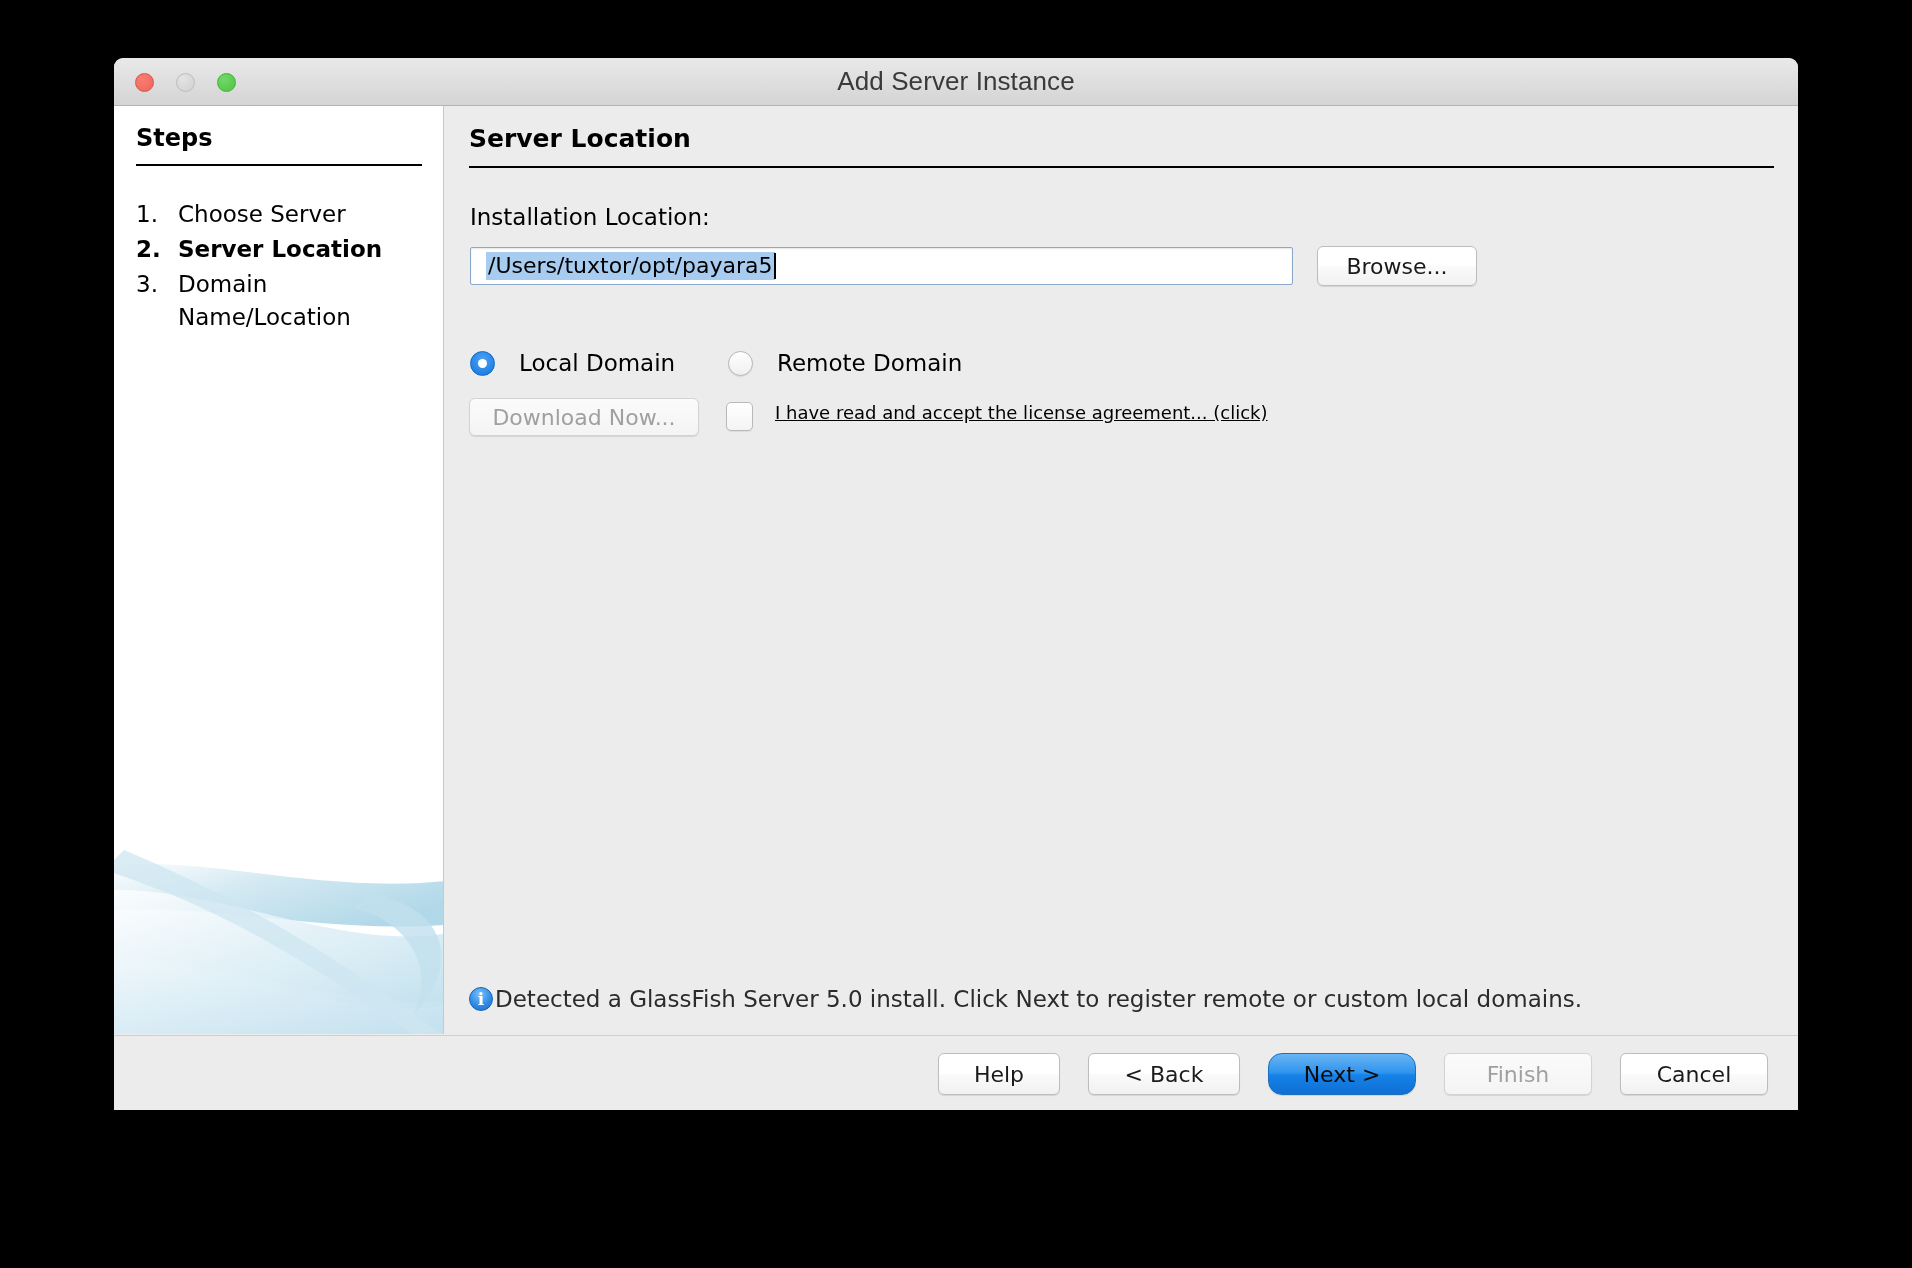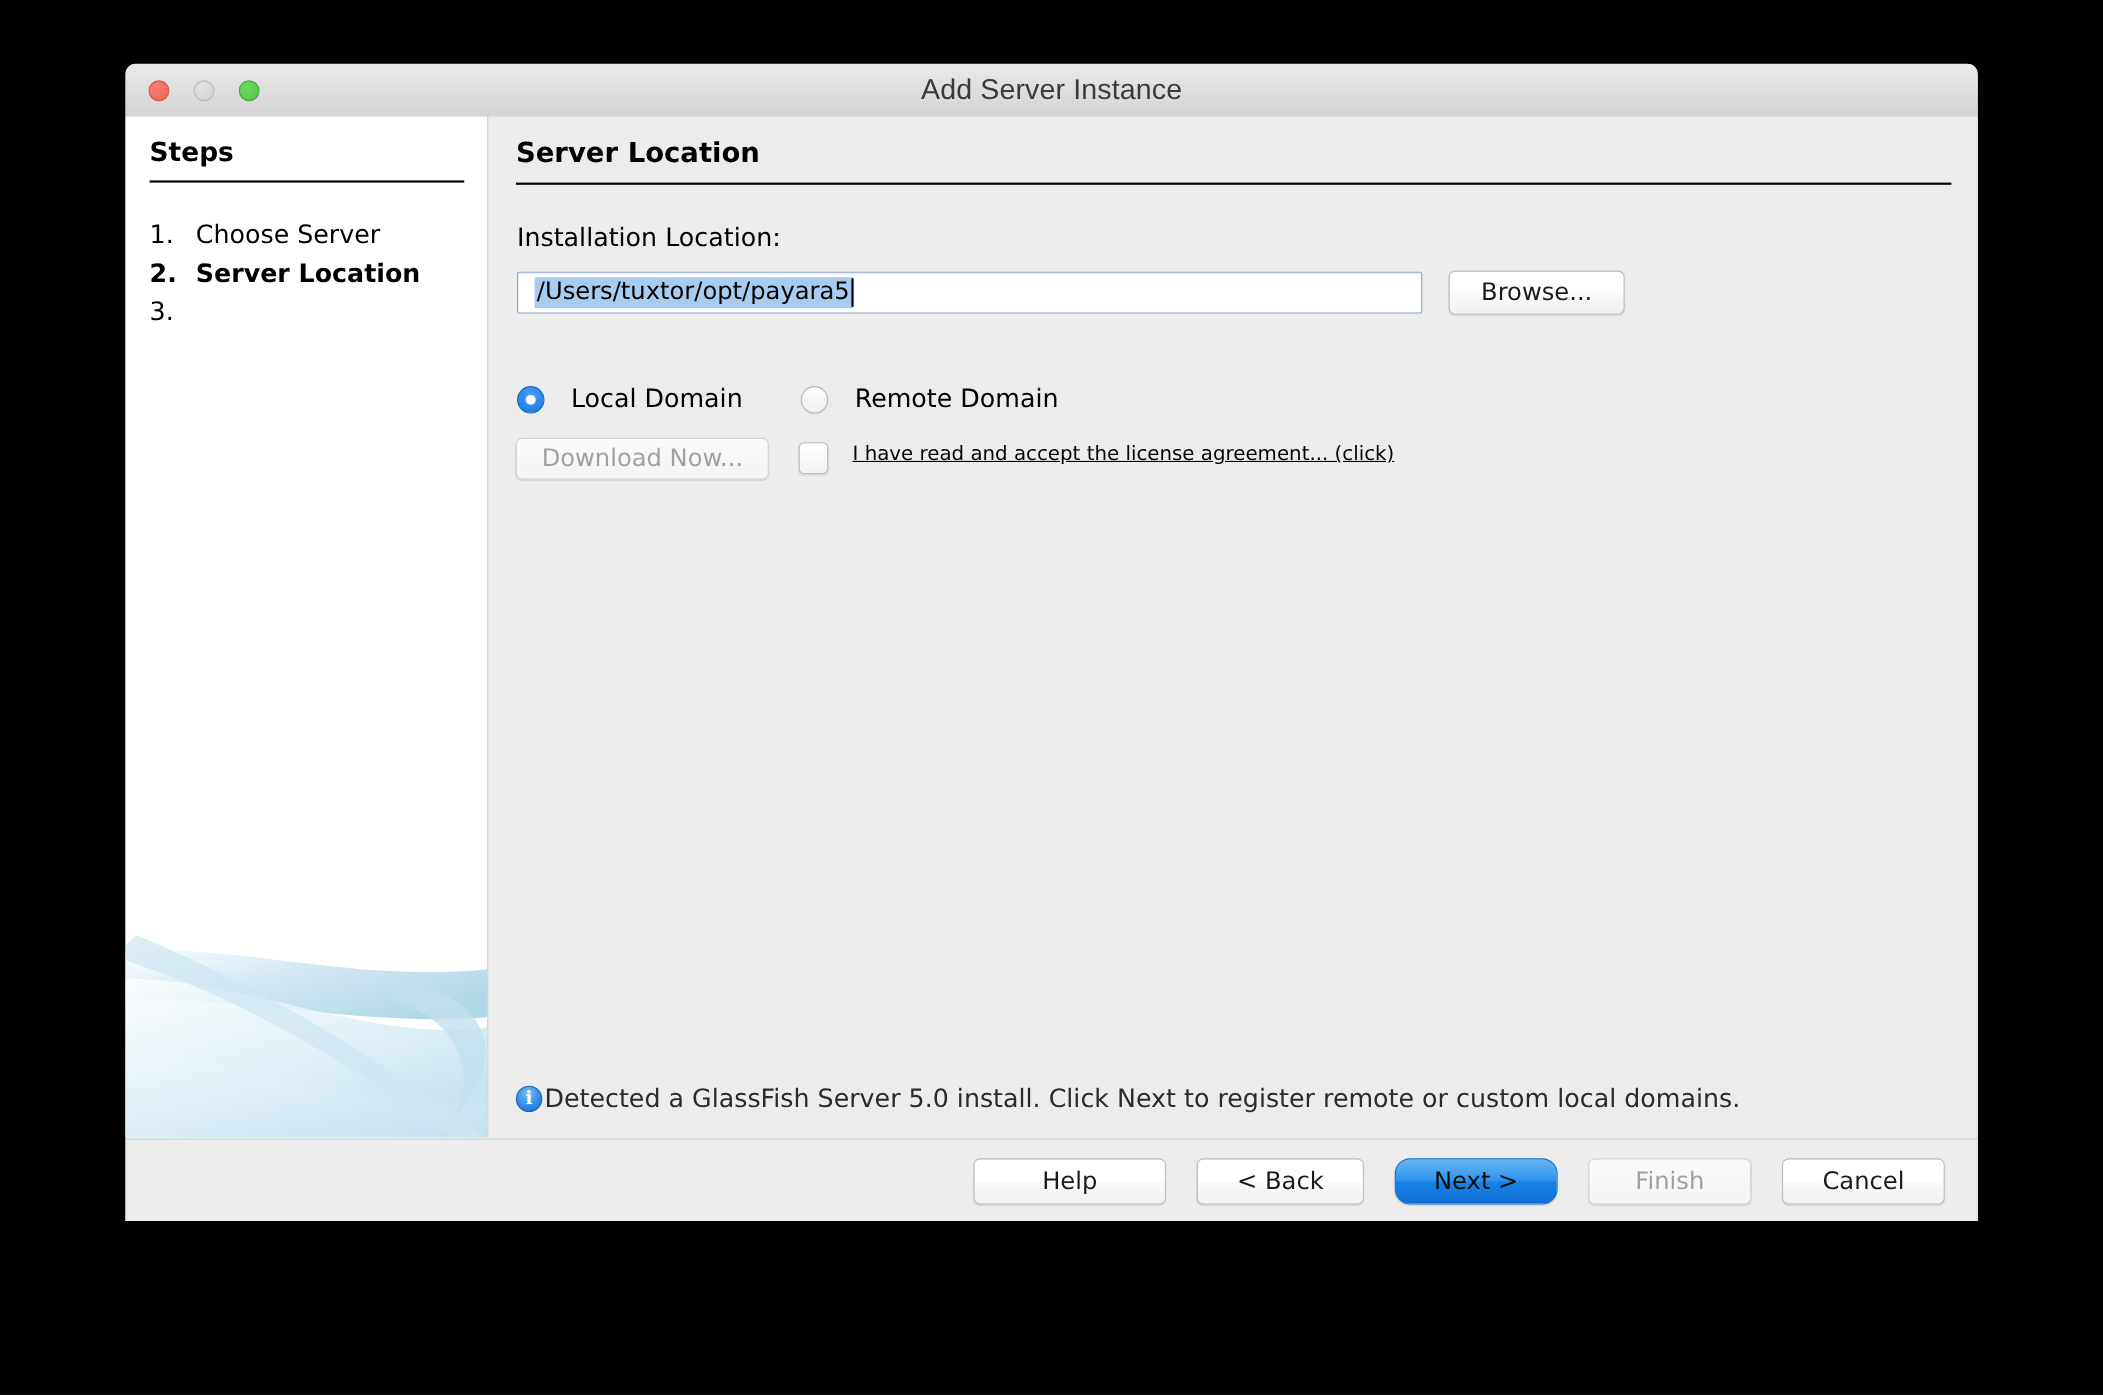--- a/index.html
+++ b/index.html
@@ -293,21 +293,21 @@
     background: #ececec;
     border-top: 1px solid #cfcfcf;
   }
   #footer-buttons {
     position: absolute;
     right: 30px; top: 17px;
     display: flex;
     gap: 28px;
   }
   #footer-buttons .aqua-btn { height: 42px; }
-  #btn-help   { width: 175px; }
+  #btn-help   { width: 122px; }
   #btn-back   { width: 152px; }
   #btn-next   { width: 148px; border-radius: 14px; }
   #btn-finish { width: 148px; }
   #btn-cancel { width: 148px; }
 </style>
 </head>
 <body>
 
 <div id="window">
 
@@ -328,20 +328,21 @@
         <div class="step-row">
           <div class="step-num">1.</div>
           <div class="step-label">Choose Server</div>
         </div>
         <div class="step-row current">
           <div class="step-num">2.</div>
           <div class="step-label">Server Location</div>
         </div>
         <div class="step-row">
           <div class="step-num">3.</div>
+          <div class="step-label" style="width:200px;">Domain Name/Location</div>
         </div>
       </div>
 
       <svg id="wave" viewBox="0 0 330 230" preserveAspectRatio="none">
         <defs>
           <linearGradient id="wg1" x1="0" y1="0" x2="1" y2="0.6">
             <stop offset="0%" stop-color="#ffffff"></stop>
             <stop offset="45%" stop-color="#cfe7f1"></stop>
             <stop offset="100%" stop-color="#a9d4e6"></stop>
           </linearGradient>

